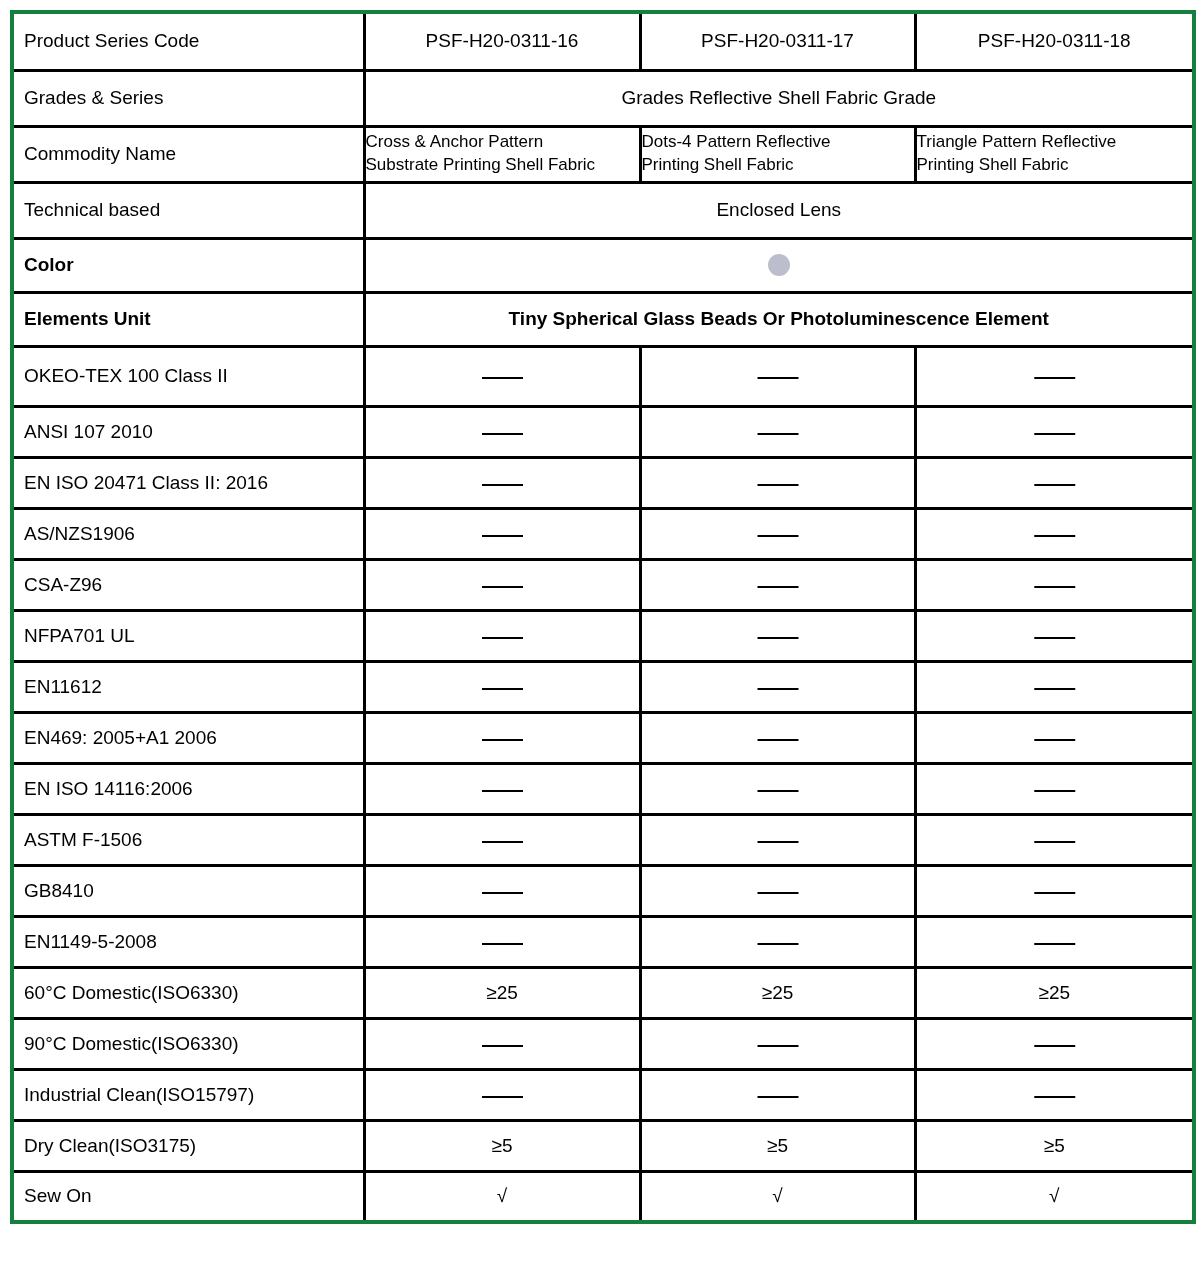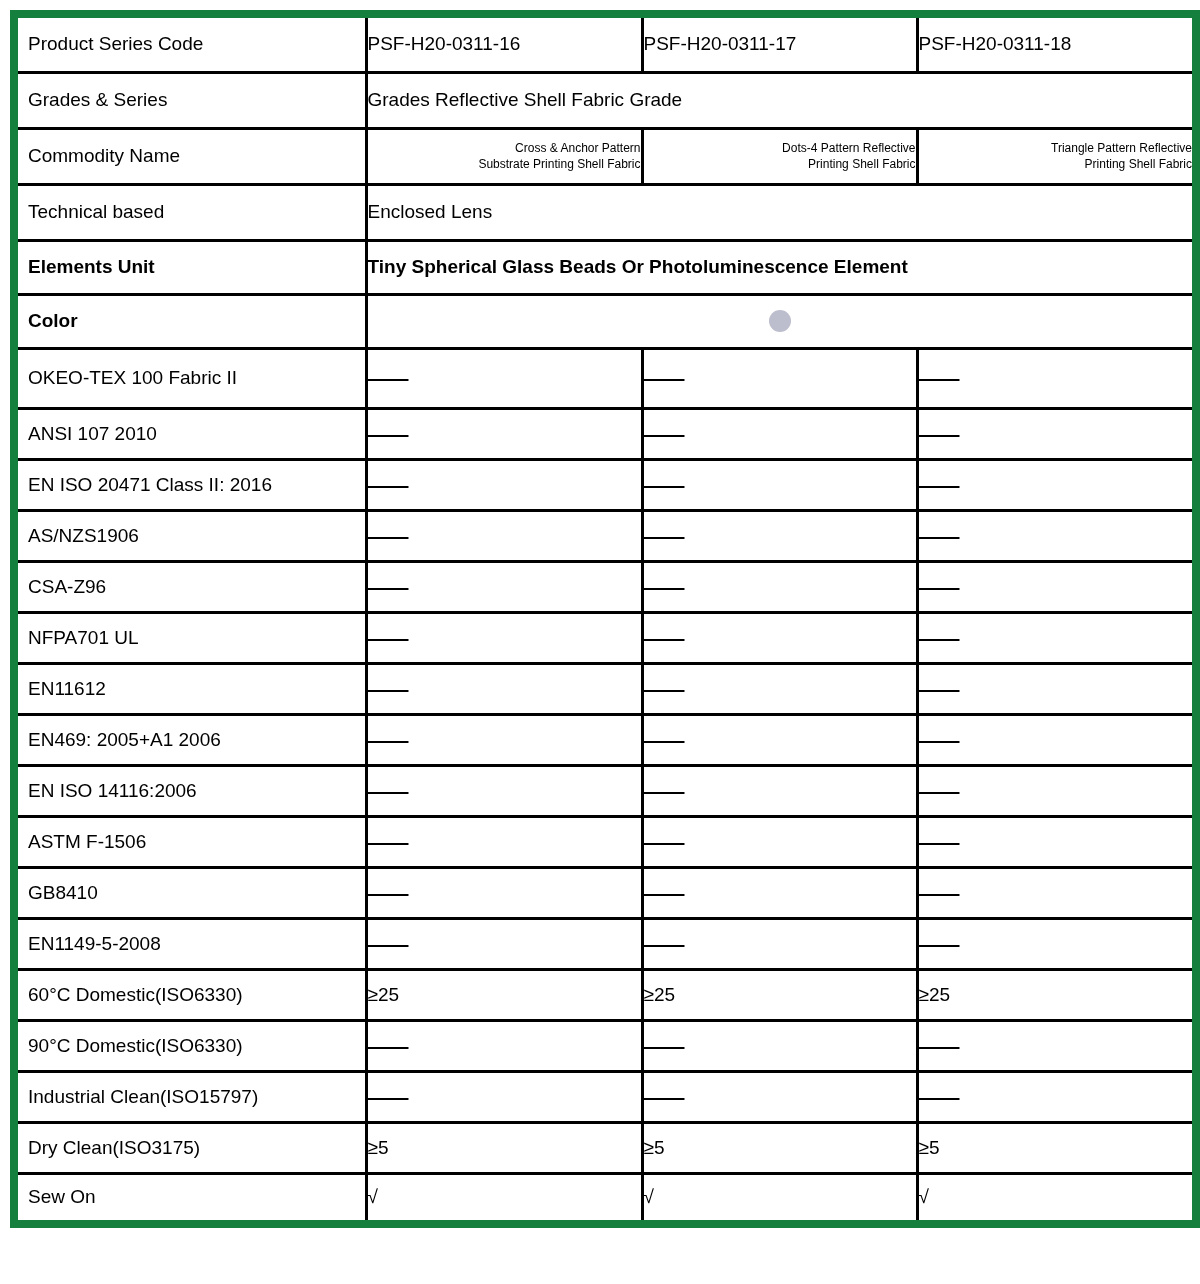--- a/index.html
+++ b/index.html
@@ -9,21 +9,21 @@
     width: 1200px;
     height: 1284px;
     font-family: "Liberation Sans", "DejaVu Sans", sans-serif;
     color: #000;
   }
   table#spec-table {
     border-collapse: collapse;
     table-layout: fixed;
     margin: 10px 0 8px 10px;
     width: 1182px;
-    border: 8px solid #15803d;
+    border: 4px solid #15803d;
   }
   #spec-table td {
     border: 3px solid #000;
     vertical-align: middle;
     overflow: hidden;
     padding: 0;
   }
   #spec-table tr { height: 51px; }
   #spec-table tr:nth-child(1) { height: 58px; }
   #spec-table tr:nth-child(2),
@@ -34,24 +34,25 @@
   #spec-table tr:nth-child(7) { height: 60px; }
 
   .lbl {
     font-size: 19px;
     text-align: left;
     padding-left: 10px !important;
     padding-right: 4px !important;
   }
   .val, .span-val {
     font-size: 19px;
+    text-align: center;
   }
   .commodity {
-    font-size: 12px;
-    text-align: right;
+    font-size: 17px;
+    text-align: left;
     line-height: 1.35;
   }
   .dash {
     font-size: 21px;
     font-weight: bold;
     letter-spacing: -1px;
   }
   .dot {
     width: 22px;
     height: 22px;
@@ -94,31 +95,31 @@
       <td class="commodity">
         <div>Triangle Pattern Reflective</div>
         <div>Printing Shell Fabric</div>
       </td>
     </tr>
     <tr>
       <td class="lbl">Technical based</td>
       <td class="span-val" colspan="3">Enclosed Lens</td>
     </tr>
     <tr>
-      <td class="lbl">Elements Unit</td>
-      <td class="span-val" colspan="3">Tiny Spherical Glass Beads Or Photoluminescence Element</td>
-    </tr>
-    <tr>
       <td class="lbl">Color</td>
       <td class="span-val" colspan="3">
         <div class="dot" style="background: rgb(189, 190, 205);"></div>
       </td>
     </tr>
     <tr>
-      <td class="lbl">OKEO-TEX 100 Fabric II</td>
+      <td class="lbl">Elements Unit</td>
+      <td class="span-val" colspan="3">Tiny Spherical Glass Beads Or Photoluminescence Element</td>
+    </tr>
+    <tr>
+      <td class="lbl">OKEO-TEX 100 Class II</td>
       <td class="val dash">——</td>
       <td class="val dash">——</td>
       <td class="val dash">——</td>
     </tr>
     <tr>
       <td class="lbl">ANSI 107 2010</td>
       <td class="val dash">——</td>
       <td class="val dash">——</td>
       <td class="val dash">——</td>
     </tr>

